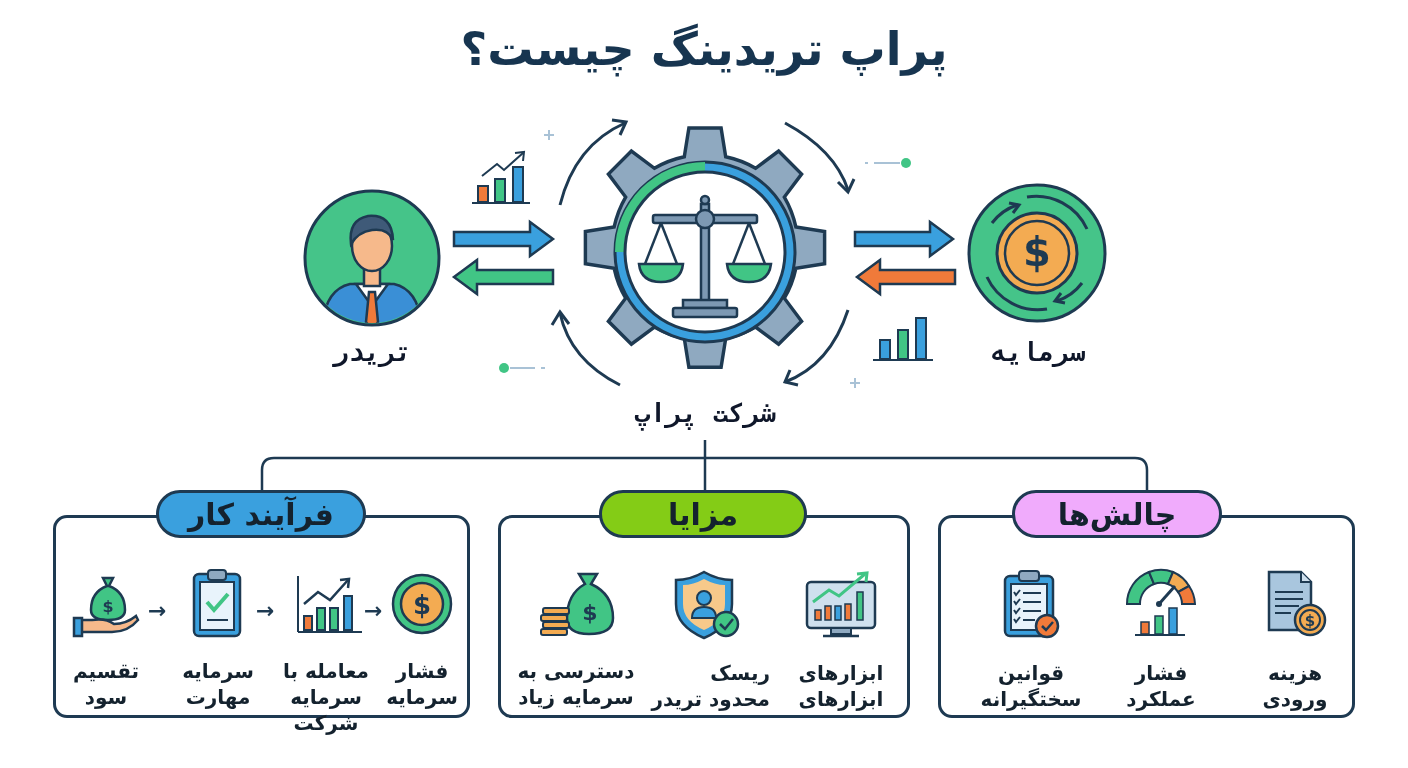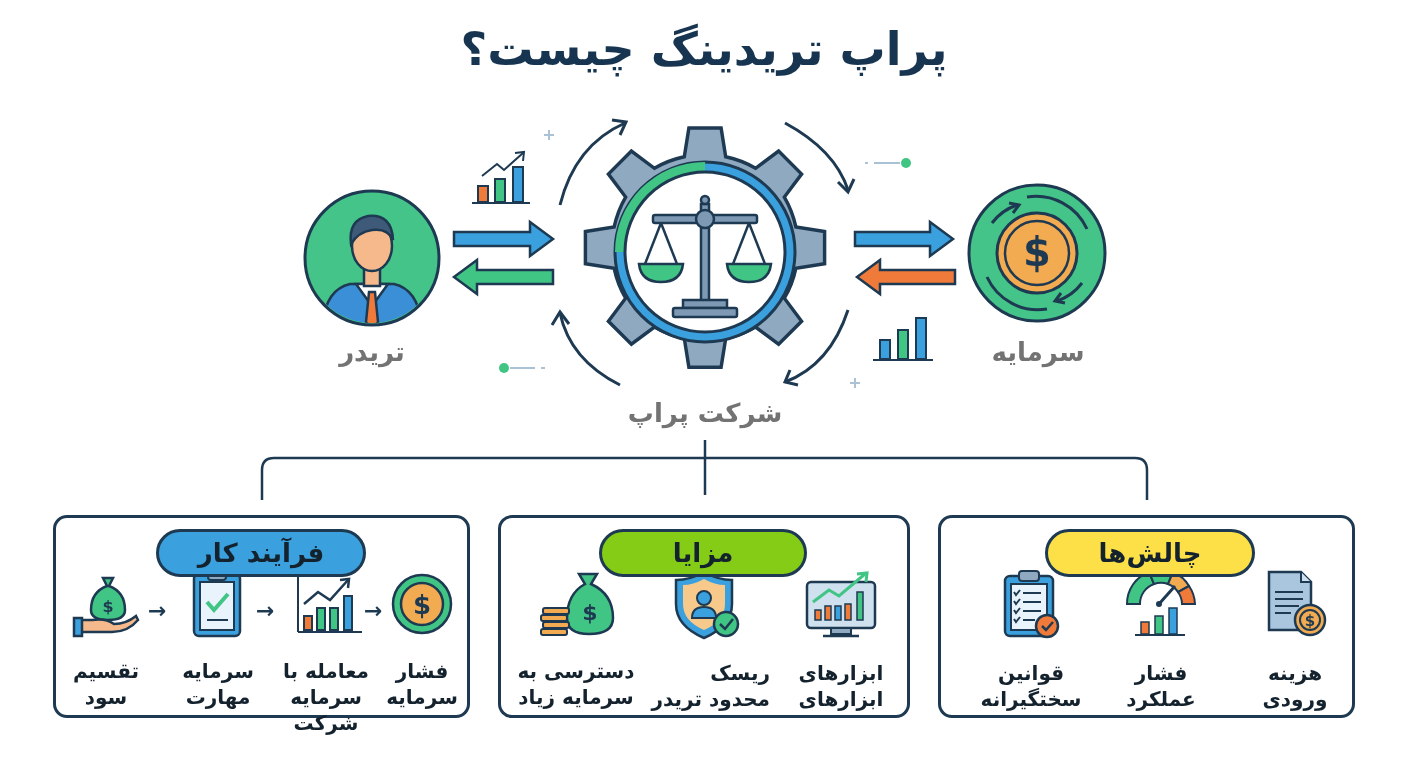--- a/index.html
+++ b/index.html
@@ -1,22 +1,22 @@
 <!DOCTYPE html>
 <html><head>
 <meta charset="utf-8">
 <style>
   html,body{margin:0;padding:0;background:#fff;}
   body{width:1408px;height:768px;position:relative;overflow:hidden;font-family:"DejaVu Sans",sans-serif;color:#173550;}
   .abs{position:absolute;}
   .title{left:0;width:1408px;top:22px;text-align:center;font-size:46px;font-weight:bold;color:#173550;direction:rtl;}
-  .node-label{font-size:26px;font-weight:bold;color:#737373;direction:rtl;text-align:center;}
+  .node-label{font-size:26px;font-weight:bold;color:#0f172a;direction:rtl;text-align:center;font-family:Liberation Mono, monospace;}
   .svgbox{position:absolute;}
   .panel{position:absolute;top:515px;height:203px;border:3px solid #1e3a52;border-radius:14px;background:#fff;box-sizing:border-box;}
-  .pill{position:absolute;top:490px;height:48px;border:3px solid #1e3a52;border-radius:26px;box-sizing:border-box;display:flex;align-items:center;justify-content:center;font-size:26px;font-weight:bold;color:#14222e;direction:rtl;margin-top:39px;}
+  .pill{position:absolute;top:490px;height:48px;border:3px solid #1e3a52;border-radius:26px;box-sizing:border-box;display:flex;align-items:center;justify-content:center;font-size:30px;font-weight:bold;color:#14222e;direction:rtl;}
   .item{position:absolute;top:50px;width:120px;text-align:center;}
   .item svg{display:block;margin:0 auto;}
   .item-label{margin-top:20px;font-size:20px;font-weight:bold;line-height:26px;color:#14222e;direction:rtl;}
   .step-arrow{position:absolute;top:80px;font-size:22px;color:#1e3a52;font-weight:bold;}
 </style>
 </head>
 <body>
 
 <div class="abs title">پراپ تریدینگ چیست؟</div>
 
@@ -309,13 +309,13 @@
       <circle cx="55" cy="52" r="15" fill="#f3ab52" stroke="#1e3a52" stroke-width="2.5"></circle>
       <circle cx="55" cy="52" r="10" fill="none" stroke="#1e3a52" stroke-width="2"></circle>
       <text x="55" y="58" text-anchor="middle" font-size="15" font-weight="bold" fill="#1e3a52">$</text>
     </svg>
     <div class="item-label">
         <div>هزینه</div>
         <div>ورودی</div>
       </div>
   </div>
 </div>
-<div class="pill" style="left:1045px;width:210px;background:#fde047;">چالش‌ها</div>
+<div class="pill" style="left:1012px;width:210px;background:#f0abfc;">چالش‌ها</div>
 
 </body></html>

